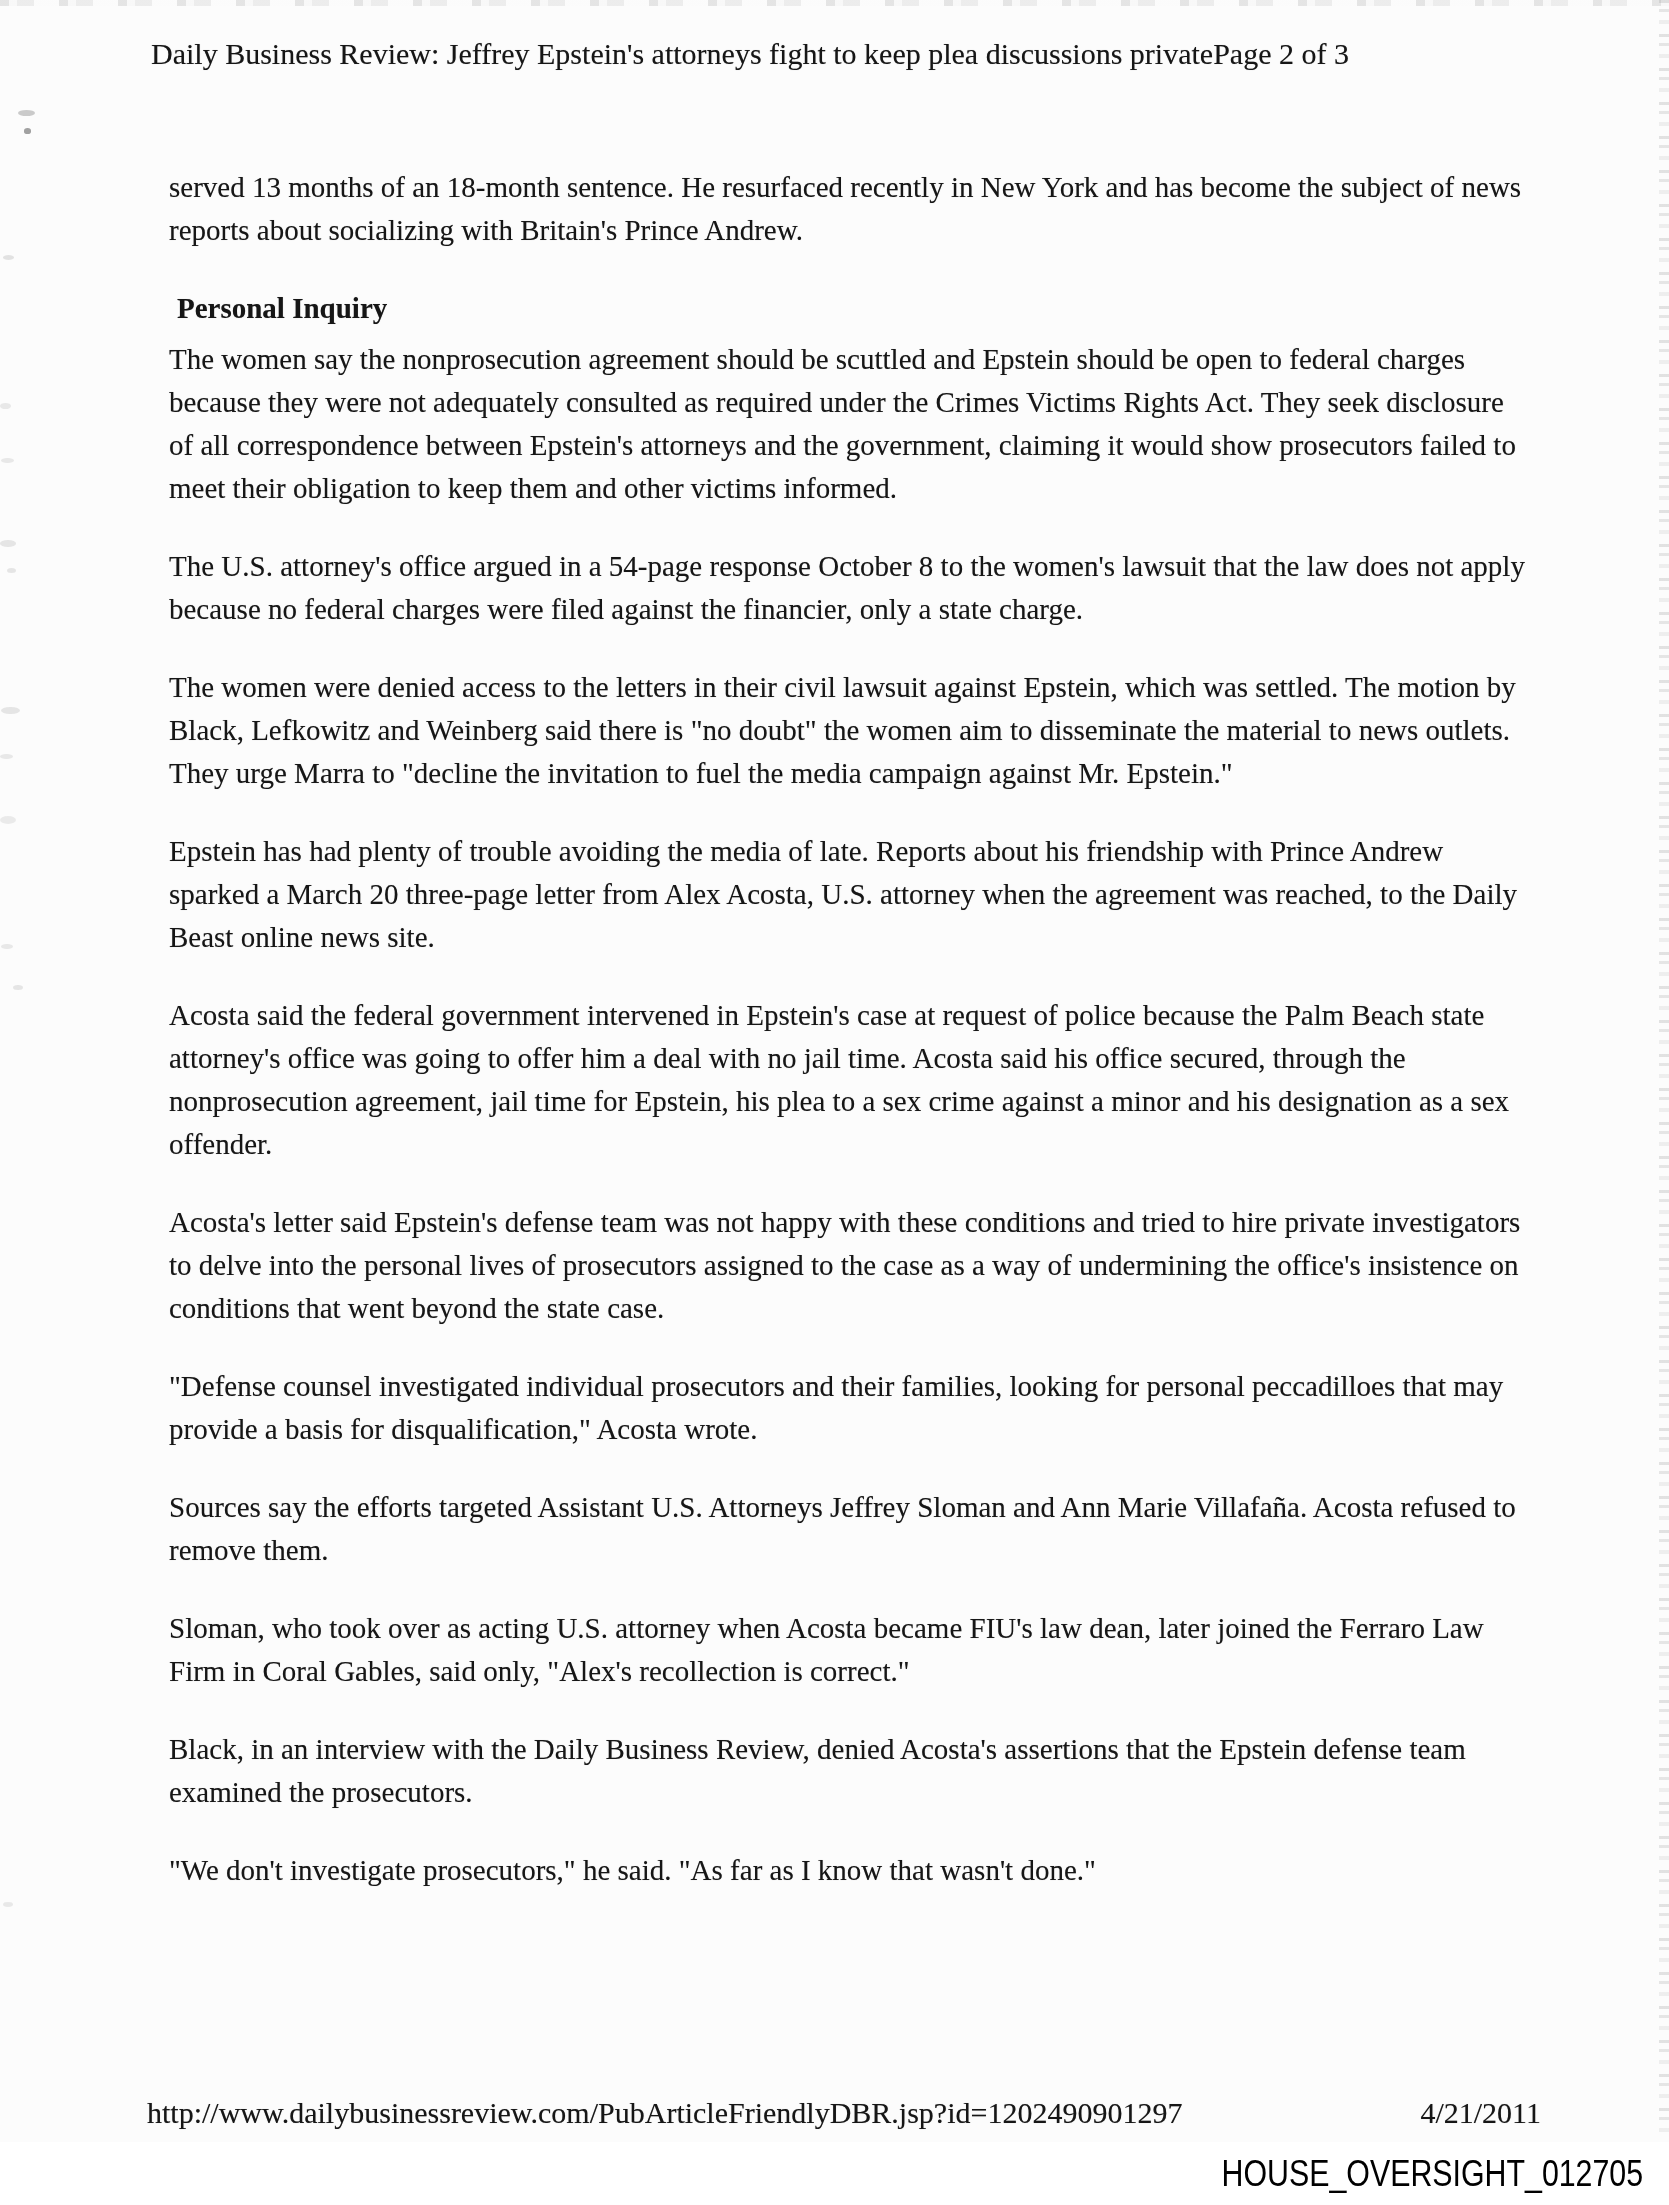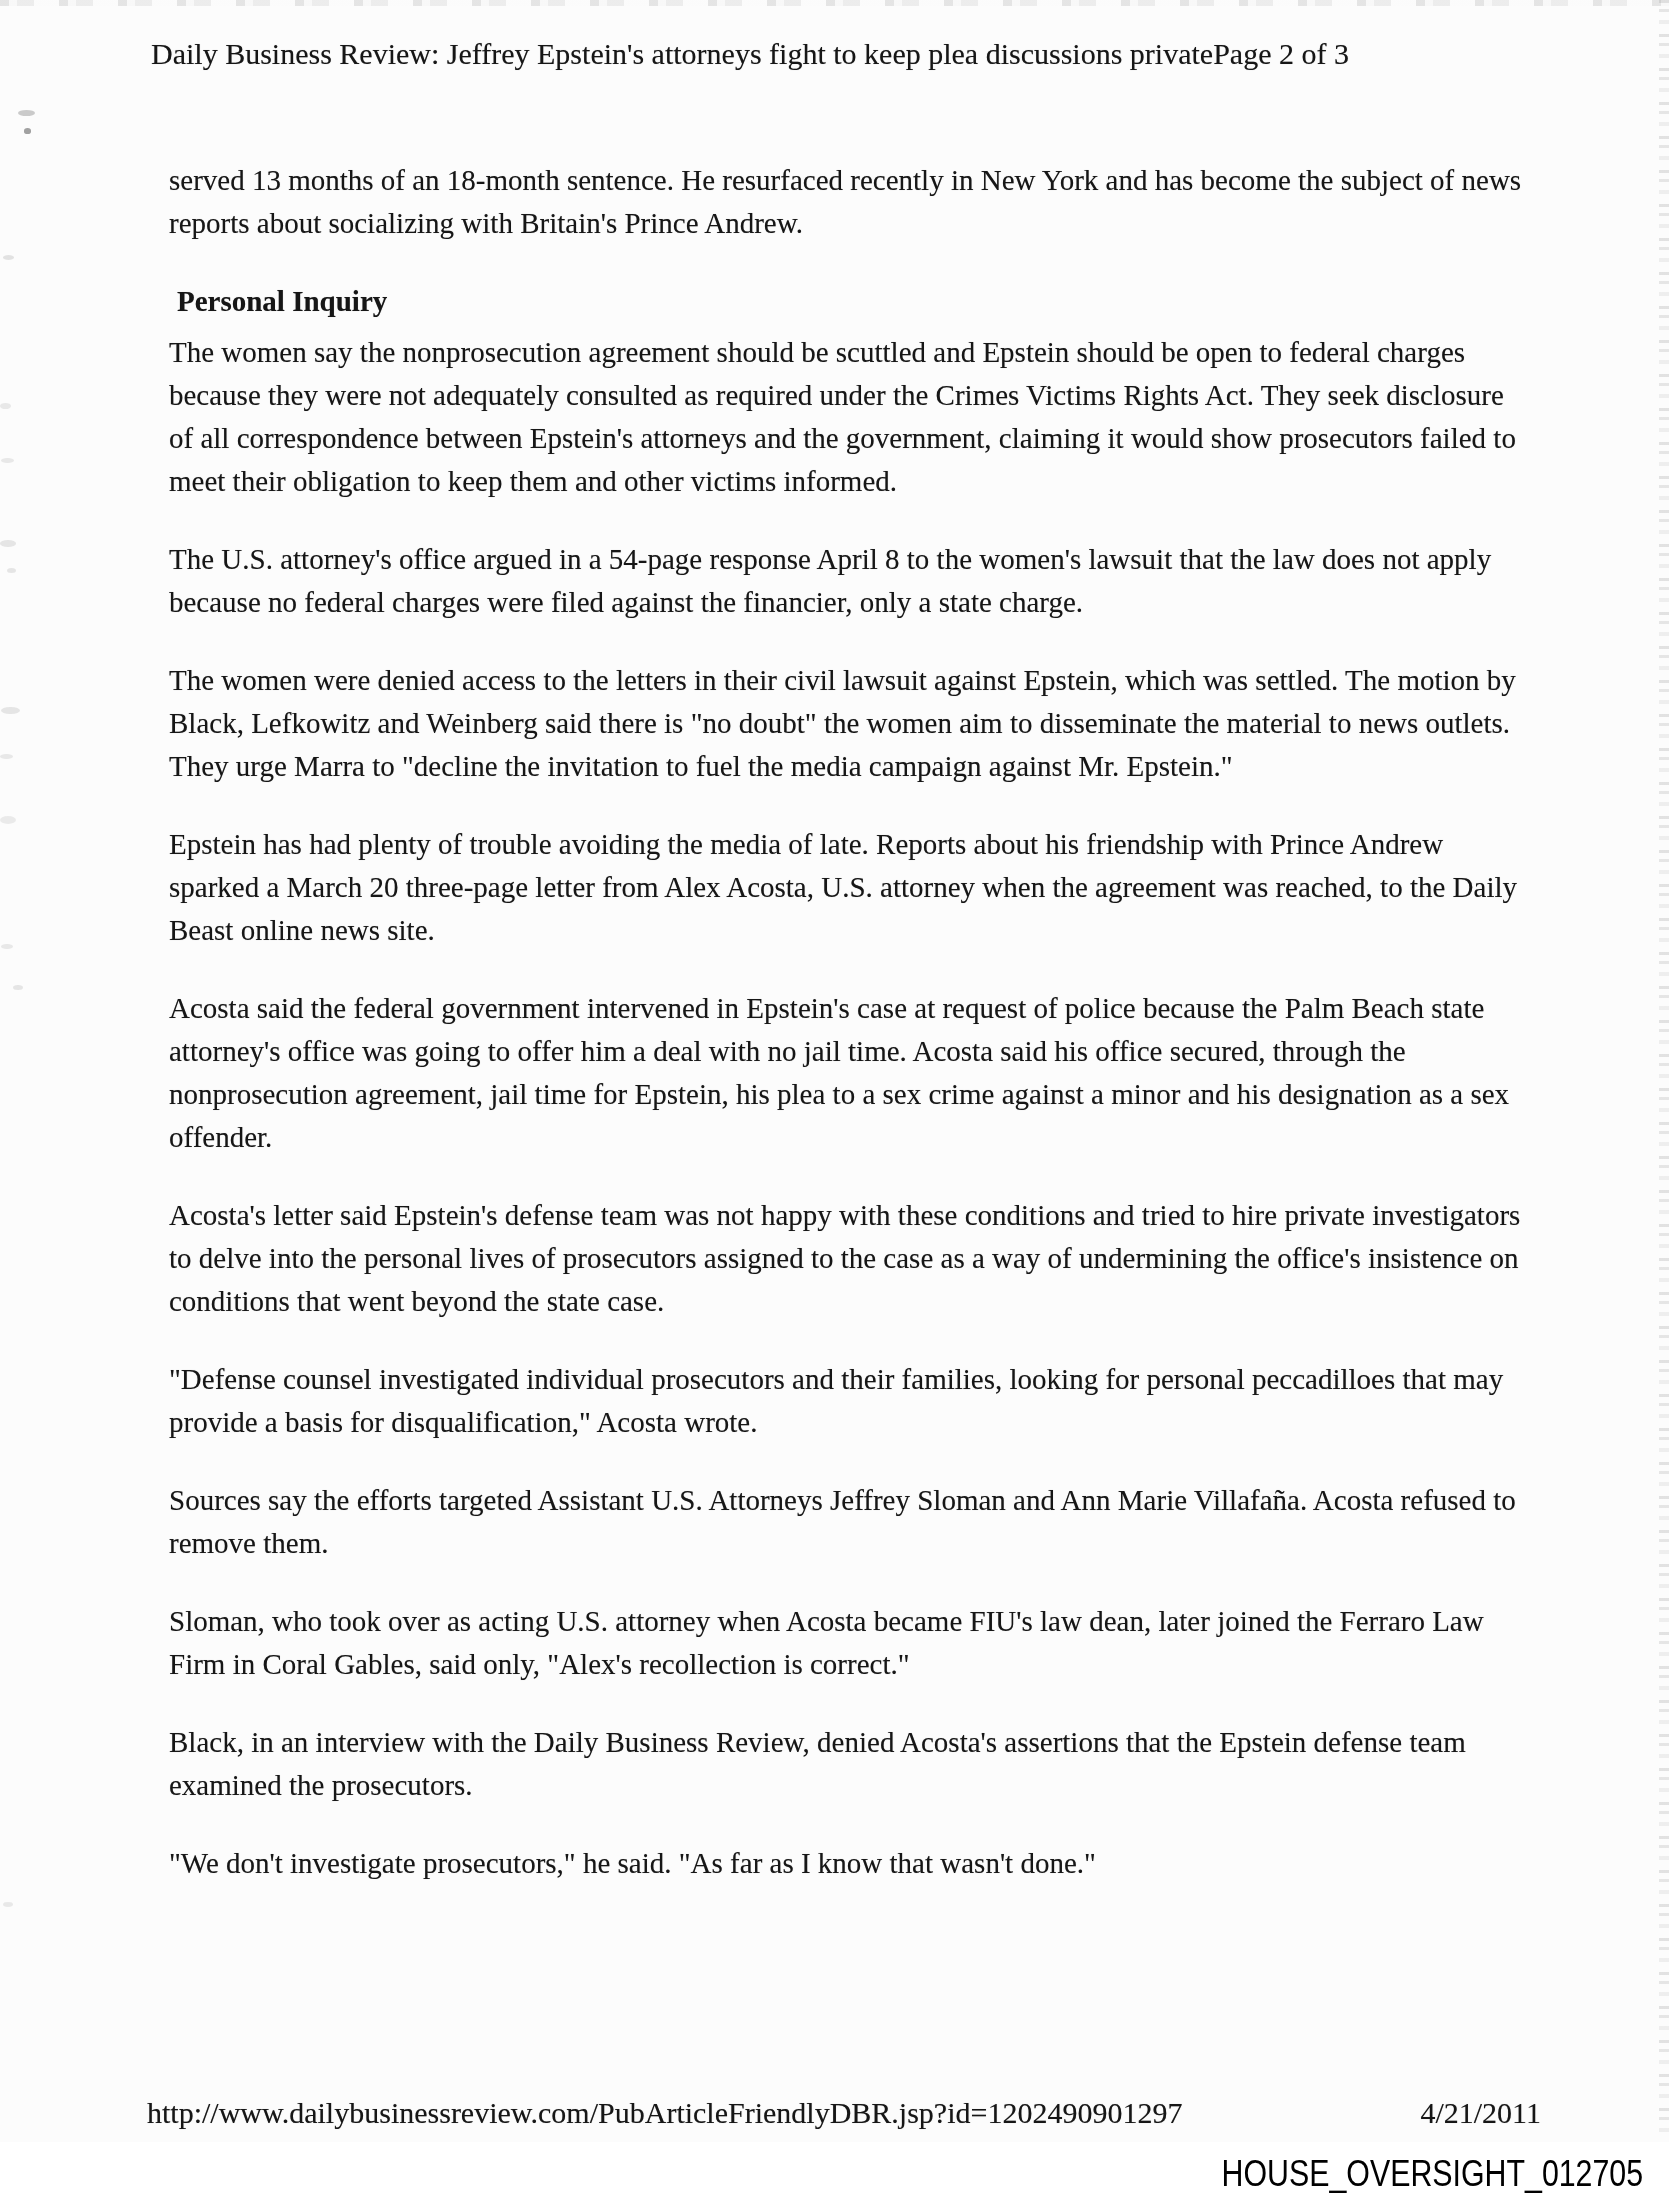--- a/index.html
+++ b/index.html
@@ -86,21 +86,21 @@
     position: absolute;
     top: 159px;
     left: 169px;
     width: 1362px;
     font-size: 29px;
     line-height: 43px;
     text-shadow: 0 0 0.7px rgba(40,40,40,0.4);
     text-align: left;
   }
   .article p {
-    margin: 0 0 35px 0;
+    margin: 7px 0 35px 0;
   }
   .article h2 {
     margin: 8px;
     font-size: 29px;
     line-height: 43px;
     font-weight: bold;
   }
   .article .paragraphs p:last-child {
     margin-bottom: 0;
   }
@@ -159,21 +159,21 @@
   <div class="header">
     <span>Daily Business Review: Jeffrey Epstein's attorneys fight to keep plea discussions private</span>
     <span>Page 2 of 3</span>
   </div>
 
   <div class="article">
     <p>served 13 months of an 18-month sentence. He resurfaced recently in New York and has become the subject of news reports about socializing with Britain's Prince Andrew.</p>
     <h2>Personal Inquiry</h2>
     <div class="paragraphs">
         <p>The women say the nonprosecution agreement should be scuttled and Epstein should be open to federal charges because they were not adequately consulted as required under the Crimes Victims Rights Act. They seek disclosure of all correspondence between Epstein's attorneys and the government, claiming it would show prosecutors failed to meet their obligation to keep them and other victims informed.</p>
-        <p>The U.S. attorney's office argued in a 54-page response April 8 to the women's lawsuit that the law does not apply because no federal charges were filed against the financier, only a state charge.</p>
+        <p>The U.S. attorney's office argued in a 54-page response October 8 to the women's lawsuit that the law does not apply because no federal charges were filed against the financier, only a state charge.</p>
         <p>The women were denied access to the letters in their civil lawsuit against Epstein, which was settled. The motion by Black, Lefkowitz and Weinberg said there is "no doubt" the women aim to disseminate the material to news outlets. They urge Marra to "decline the invitation to fuel the media campaign against Mr. Epstein."</p>
         <p>Epstein has had plenty of trouble avoiding the media of late. Reports about his friendship with Prince Andrew sparked a March 20 three-page letter from Alex Acosta, U.S. attorney when the agreement was reached, to the Daily Beast online news site.</p>
         <p>Acosta said the federal government intervened in Epstein's case at request of police because the Palm Beach state attorney's office was going to offer him a deal with no jail time. Acosta said his office secured, through the nonprosecution agreement, jail time for Epstein, his plea to a sex crime against a minor and his designation as a sex offender.</p>
         <p>Acosta's letter said Epstein's defense team was not happy with these conditions and tried to hire private investigators to delve into the personal lives of prosecutors assigned to the case as a way of undermining the office's insistence on conditions that went beyond the state case.</p>
         <p>"Defense counsel investigated individual prosecutors and their families, looking for personal peccadilloes that may provide a basis for disqualification," Acosta wrote.</p>
         <p>Sources say the efforts targeted Assistant U.S. Attorneys Jeffrey Sloman and Ann Marie Villafaña. Acosta refused to remove them.</p>
         <p>Sloman, who took over as acting U.S. attorney when Acosta became FIU's law dean, later joined the Ferraro Law Firm in Coral Gables, said only, "Alex's recollection is correct."</p>
         <p>Black, in an interview with the Daily Business Review, denied Acosta's assertions that the Epstein defense team examined the prosecutors.</p>
         <p>"We don't investigate prosecutors," he said. "As far as I know that wasn't done."</p>
       </div>

